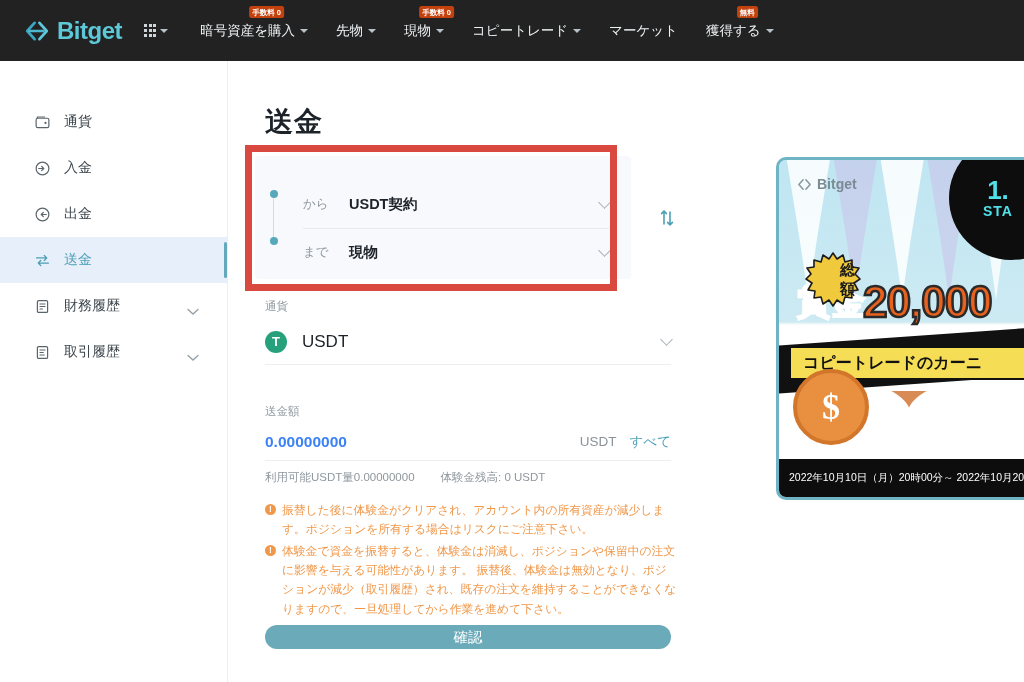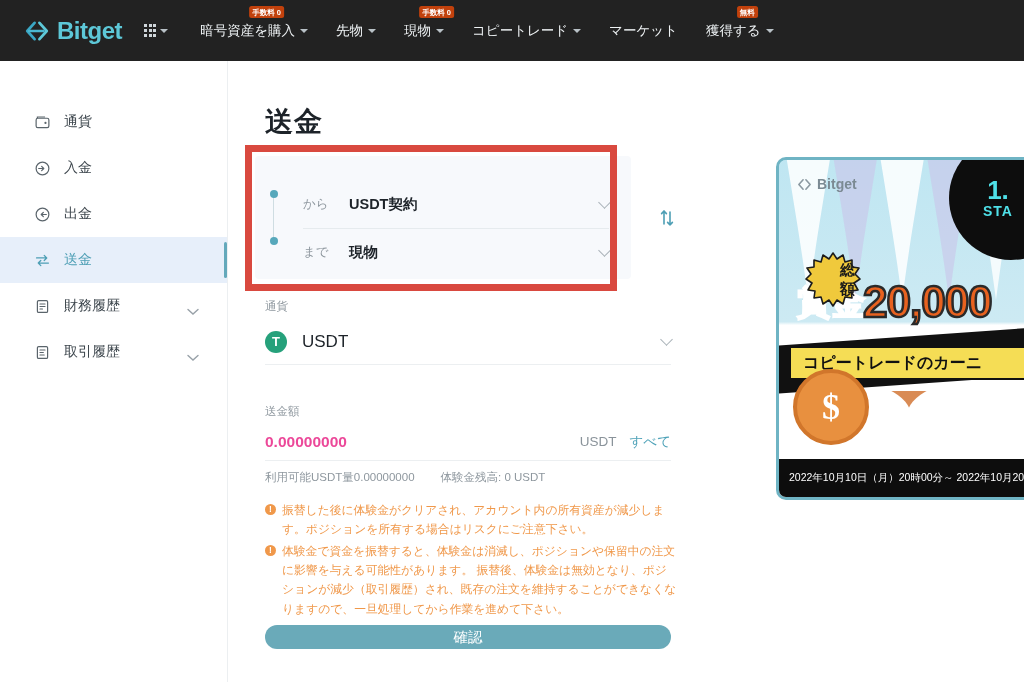--- a/index.html
+++ b/index.html
@@ -92,21 +92,21 @@
   .coin { width:22px;height:22px;border-radius:50%;background:#26a17b;color:#fff;
     display:flex;align-items:center;justify-content:center;font-size:13px;font-weight:bold;flex:none;}
   .cur-name { margin-left:15px; font-size:17px; color:#1d2329; }
 
   .amt-label { left:36px; top:343px; }
   .amt-row {
     position:absolute; left:36px; top:362px; width:406px; height:38px;
     display:flex; align-items:center; border-bottom:1px solid #eceff1;
   }
   .amt-input { border:none; outline:none; background:transparent; font-size:15.5px;
-    font-weight:bold; color:#ec4899; width:260px; font-family:inherit; }
+    font-weight:bold; color:#3b82f6; width:260px; font-family:inherit; }
   .amt-unit { margin-left:auto; font-size:13.5px; color:#8a939a; }
   .amt-all { margin-left:13px; font-size:13.5px; color:#4ea2b8; cursor:pointer; }
   .bal-row { position:absolute; left:36px; top:409px; font-size:11.5px; color:#8e979e; display:flex; gap:26px; }
 
   
   .warn { position:absolute; left:36px; top:440px; width:412px; }
   .warn-item { position:relative; padding-left:17px; margin-bottom:3px;
     font-size:11.8px; line-height:1.62; color:#f0984a; }
   .warn-ico { position:absolute; left:0; top:3px; width:11px;height:11px;border-radius:50%;
     background:#f0984a; color:#fff; font-size:8.5px; line-height:11px; text-align:center; font-weight:bold; }

